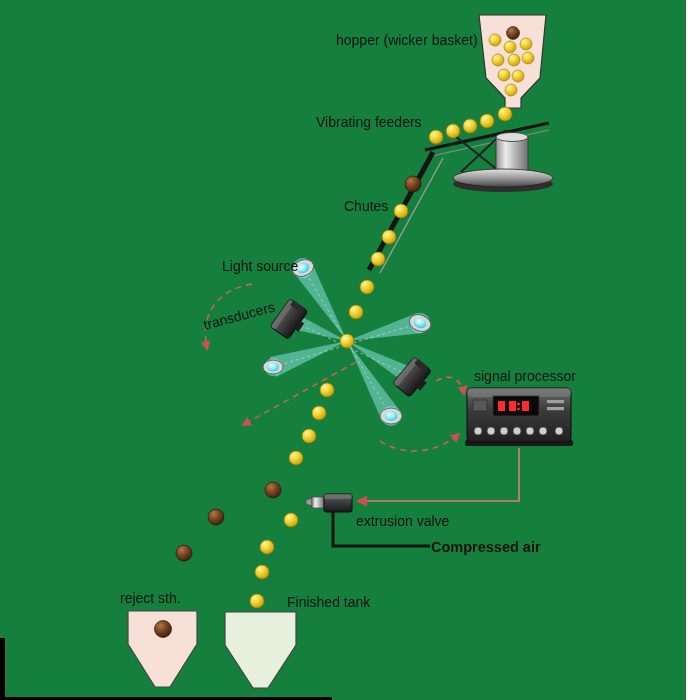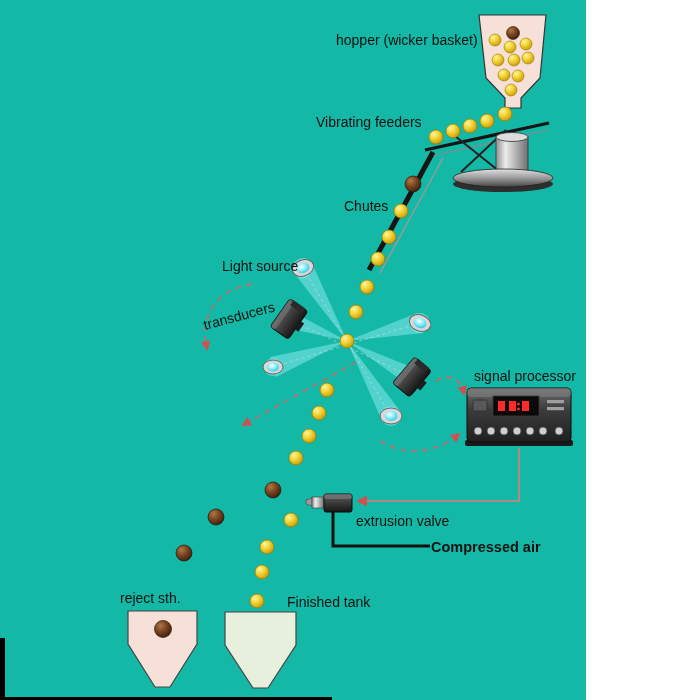--- a/index.html
+++ b/index.html
@@ -1,16 +1,16 @@
 <!DOCTYPE html>
 <html><head>
 <meta charset="utf-8">
 <style>
   html,body{margin:0;padding:0;background:#ffffff;}
-  #stage{position:relative;width:586px;height:700px;background:#14b8a6;overflow:hidden;}
+  #stage{position:relative;width:686px;height:700px;background:#15803d;overflow:hidden;}
   svg{display:block;}
   svg text{font-family:"Liberation Sans","DejaVu Sans",sans-serif;font-size:14px;fill:#111;}
   svg text.bold{font-weight:bold;font-size:14.5px;}
 </style>
 </head>
 <body>
 
 <div id="stage">
 <svg width="700" height="700" viewBox="0 0 700 700">
   <defs>

